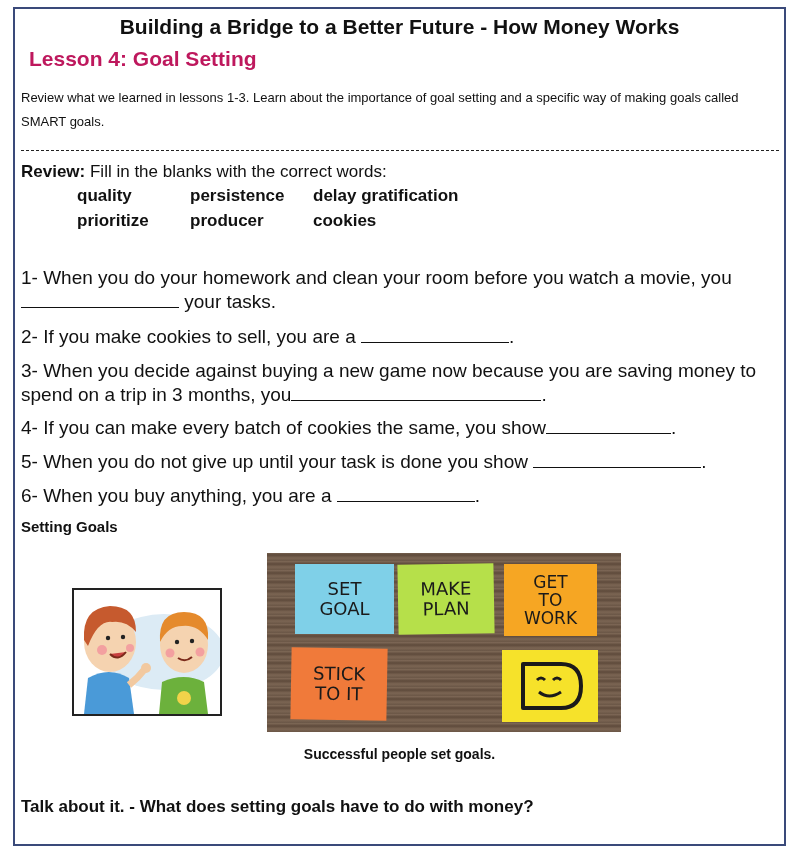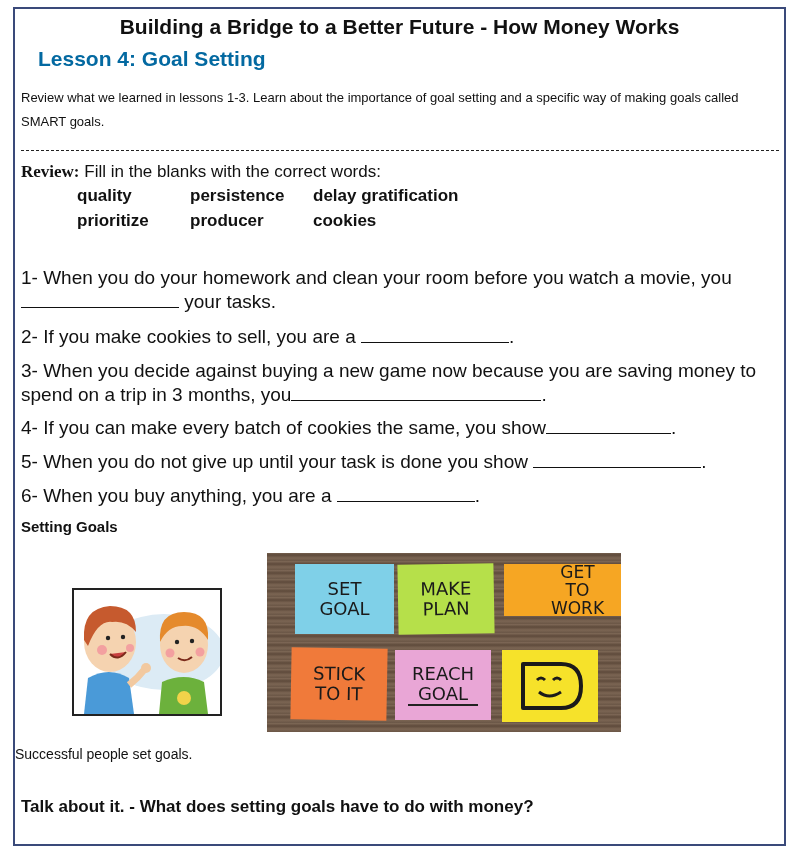--- a/index.html
+++ b/index.html
@@ -2,40 +2,40 @@
 <html><head>
 <meta charset="utf-8">
 <style>
   html, body { margin: 0; padding: 0; background: #ffffff; }
   body { width: 804px; height: 855px; position: relative; overflow: hidden;
          font-family: "Liberation Sans", sans-serif; color: #111; }
   .page { position: absolute; left: 13px; top: 7px; width: 773px; height: 839px;
           border: 2px solid #3a4a7a; box-sizing: border-box; }
   .abs { position: absolute; white-space: nowrap; }
   .title { left: 0; right: 0; top: 6px; text-align: center; font-weight: bold; font-size: 21px; }
-  .lesson { left: 23px; top: 38px; font-weight: bold; font-size: 21px; color: #0369a1; }
+  .lesson { left: 14px; top: 38px; font-weight: bold; font-size: 21px; color: #be185d; }
   .intro { left: 6px; top: 77px; font-size: 13px; line-height: 24px; white-space: normal; width: 750px; }
   .dashes { left: 6px; top: 141px; width: 758px; border-top: 1px dashed #222; height: 0; }
   .review { left: 6px; top: 153px; font-size: 17px; }
-  .review b { font-weight: bold; font-family: Liberation Serif, serif; }
+  .review b { font-weight: bold; }
   .wordbank { left: 62px; top: 177px; font-size: 17px; font-weight: bold; }
   .wordbank table { border-collapse: collapse; }
   .wordbank td { padding: 0 18px 0 0; height: 25px; vertical-align: top; }
   .q { left: 6px; font-size: 19px; line-height: 24px; }
   .blank { display: inline-block; border-bottom: 1px solid #111; height: 14px; vertical-align: baseline; }
   .setting { left: 6px; top: 509px; font-size: 15px; font-weight: bold; }
   .kids { left: 57px; top: 579px; width: 150px; height: 128px; border: 2px solid #222;
           background: #fff; overflow: hidden; box-sizing: border-box; }
   .notes { left: 252px; top: 544px; width: 354px; height: 179px;
            background: repeating-linear-gradient(0deg, #6a5646 0px, #7b6553 3px, #5e4a3b 6px, #806a58 9px);
            overflow: hidden; }
   .note { position: absolute; font-family: "DejaVu Sans", sans-serif; font-size: 18px;
           line-height: 20px; text-align: center; color: #1a1a1a; display: flex;
           align-items: center; justify-content: center; flex-direction: column; }
-  .caption { left: 0; right: 0; top: 737px; text-align: left; font-size: 14px; font-weight: normal; }
+  .caption { left: 0; right: 0; top: 737px; text-align: center; font-size: 14px; font-weight: bold; }
   .talk { left: 6px; top: 788px; font-size: 17px; font-weight: bold; }
 </style>
 </head>
 <body>
 
 <div class="page">
   <div class="abs title">Building a Bridge to a Better Future - How Money Works</div>
   <div class="abs lesson">Lesson 4: Goal Setting</div>
   <div class="abs intro">Review what we learned in lessons 1-3. Learn about the importance of goal setting and a specific way of making goals called SMART goals.</div>
   <div class="abs dashes"></div>
@@ -116,28 +116,25 @@
     </svg>
   </div>
 
   <div class="abs notes">
     <div class="note" style="left:28px; top:11px; width:99px; height:70px; background:#7fd0e8;">
       <span style="width:70px; white-space:normal;">SET GOAL</span>
     </div>
     <div class="note" style="left:131px; top:11px; width:96px; height:70px; background:#b6e04a; transform:rotate(-1deg);">
       <span style="width:70px; white-space:normal;">MAKE PLAN</span>
     </div>
-    <div class="note" style="left:237px; top:11px; width:93px; height:52px; background:#f6a623;padding-left:27px;">
+    <div class="note" style="left:237px; top:11px; width:93px; height:72px; background:#f6a623;">
       <span style="width:60px; white-space:normal; font-size:17px; line-height:18px;">GET TO WORK</span>
     </div>
     <div class="note" style="left:24px; top:95px; width:96px; height:72px; background:#f07a3a; transform:rotate(1deg);">
       <span style="width:70px; white-space:normal;">STICK TO IT</span>
-    </div>
-    <div class="note" style="left:128px; top:97px; width:96px; height:70px; background:#e9a6d6;">
-      <span style="width:70px; white-space:normal; border-bottom:2px solid #222;">REACH GOAL</span>
     </div>
     <div class="note" style="left:235px; top:97px; width:96px; height:72px; background:#f6e22a;">
       <svg width="70" height="56" viewBox="0 0 70 56">
         <path d="M8 6 L8 50 L46 50 Q66 50 66 28 Q66 6 46 6 Z" fill="none" stroke="#1a1a1a" stroke-width="4" stroke-linejoin="round"></path>
         <path d="M22 22 Q26 18 30 22" stroke="#1a1a1a" stroke-width="3" fill="none"></path>
         <path d="M38 22 Q42 18 46 22" stroke="#1a1a1a" stroke-width="3" fill="none"></path>
         <path d="M24 34 Q34 42 46 34" stroke="#1a1a1a" stroke-width="3" fill="none"></path>
       </svg>
     </div>
   </div>

